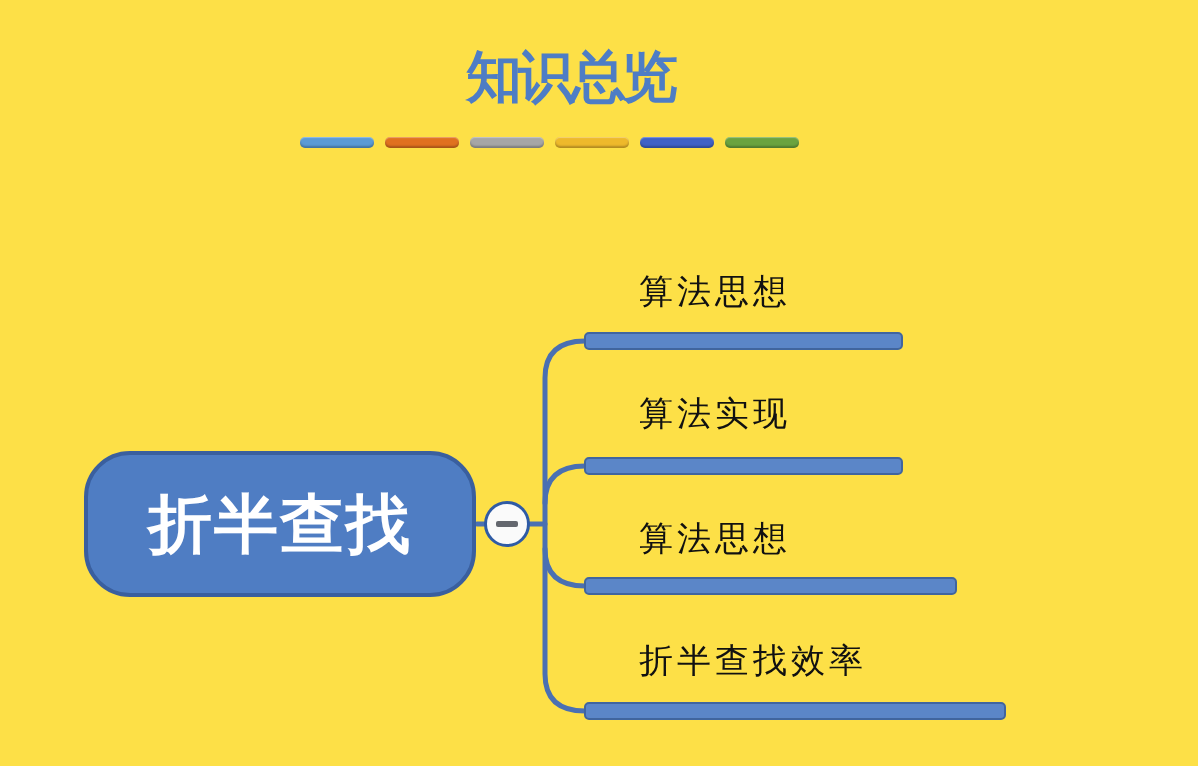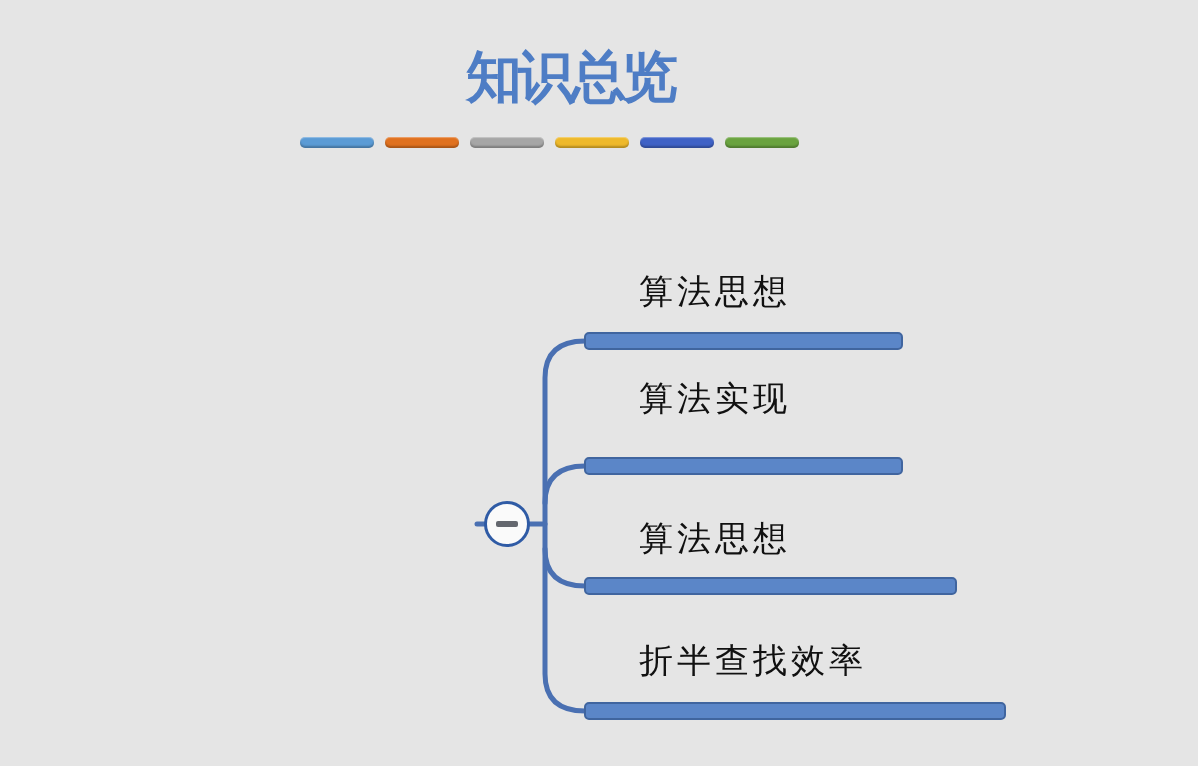--- a/index.html
+++ b/index.html
@@ -1,21 +1,21 @@
 <!DOCTYPE html>
 <html><head>
 <meta charset="utf-8">
 <style>
   html, body { margin: 0; padding: 0; }
   body { font-family: "Liberation Sans", "DejaVu Sans", sans-serif; }
   .canvas {
     position: relative;
     width: 1198px;
     height: 766px;
-    background: #e5e5e5;
+    background: #fde047;
     overflow: hidden;
   }
 
   
   .slide-title {
     position: absolute;
     left: 466px;
     top: 40px;
     font-size: 56px;
     font-weight: bold;
@@ -98,21 +98,21 @@
   .branch-label {
     position: absolute;
     left: 639px;
     font-size: 34px;
     line-height: 48px;
     letter-spacing: 4px;
     white-space: nowrap;
     cursor: default;
   }
   .label-1 { top: 267px; }
-  .label-2 { top: 374px; }
+  .label-2 { top: 389px; }
   .label-3 { top: 514px; }
   .label-4 { top: 636px; }
 </style>
 </head>
 <body>
 
 <div class="canvas">
 
   <div class="slide-title" style="color: rgb(78, 125, 197);">知识总览</div>
 
@@ -136,20 +136,23 @@
     <path class="connector" d="M 585 466 Q 545 466 545 503" style="stroke: rgb(74, 112, 178);"></path>
 
     <path class="connector" d="M 585 586 Q 545 586 545 549" style="stroke: rgb(74, 112, 178);"></path>
 
     <rect class="bar" x="585" y="333" width="317" height="16" rx="4" style="fill: rgb(91, 134, 200); stroke: rgb(64, 101, 159);"></rect>
     <rect class="bar" x="585" y="458" width="317" height="16" rx="4" style="fill: rgb(91, 134, 200); stroke: rgb(64, 101, 159);"></rect>
     <rect class="bar" x="585" y="578" width="371" height="16" rx="4" style="fill: rgb(91, 134, 200); stroke: rgb(64, 101, 159);"></rect>
     <rect class="bar" x="585" y="703" width="420" height="16" rx="4" style="fill: rgb(91, 134, 200); stroke: rgb(64, 101, 159);"></rect>
   </svg>
 
+  <div class="root-node" style="background-color: rgb(79, 125, 195); border-color: rgb(58, 95, 158);">
+    <span style="color: rgb(255, 255, 255);">折半查找</span>
+  </div>
 
   <button class="collapse-btn" style="background-color: rgb(250, 250, 250); border-color: rgb(47, 91, 165);">
     <span class="collapse-minus" style="background-color: rgb(100, 103, 110);"></span>
   </button>
 
   <div class="branch-label label-1" style="color: rgb(17, 17, 17);">算法思想</div>
   <div class="branch-label label-2" style="color: rgb(17, 17, 17);">算法实现</div>
   <div class="branch-label label-3" style="color: rgb(17, 17, 17);">算法思想</div>
   <div class="branch-label label-4" style="color: rgb(17, 17, 17);">折半查找效率</div>
 

